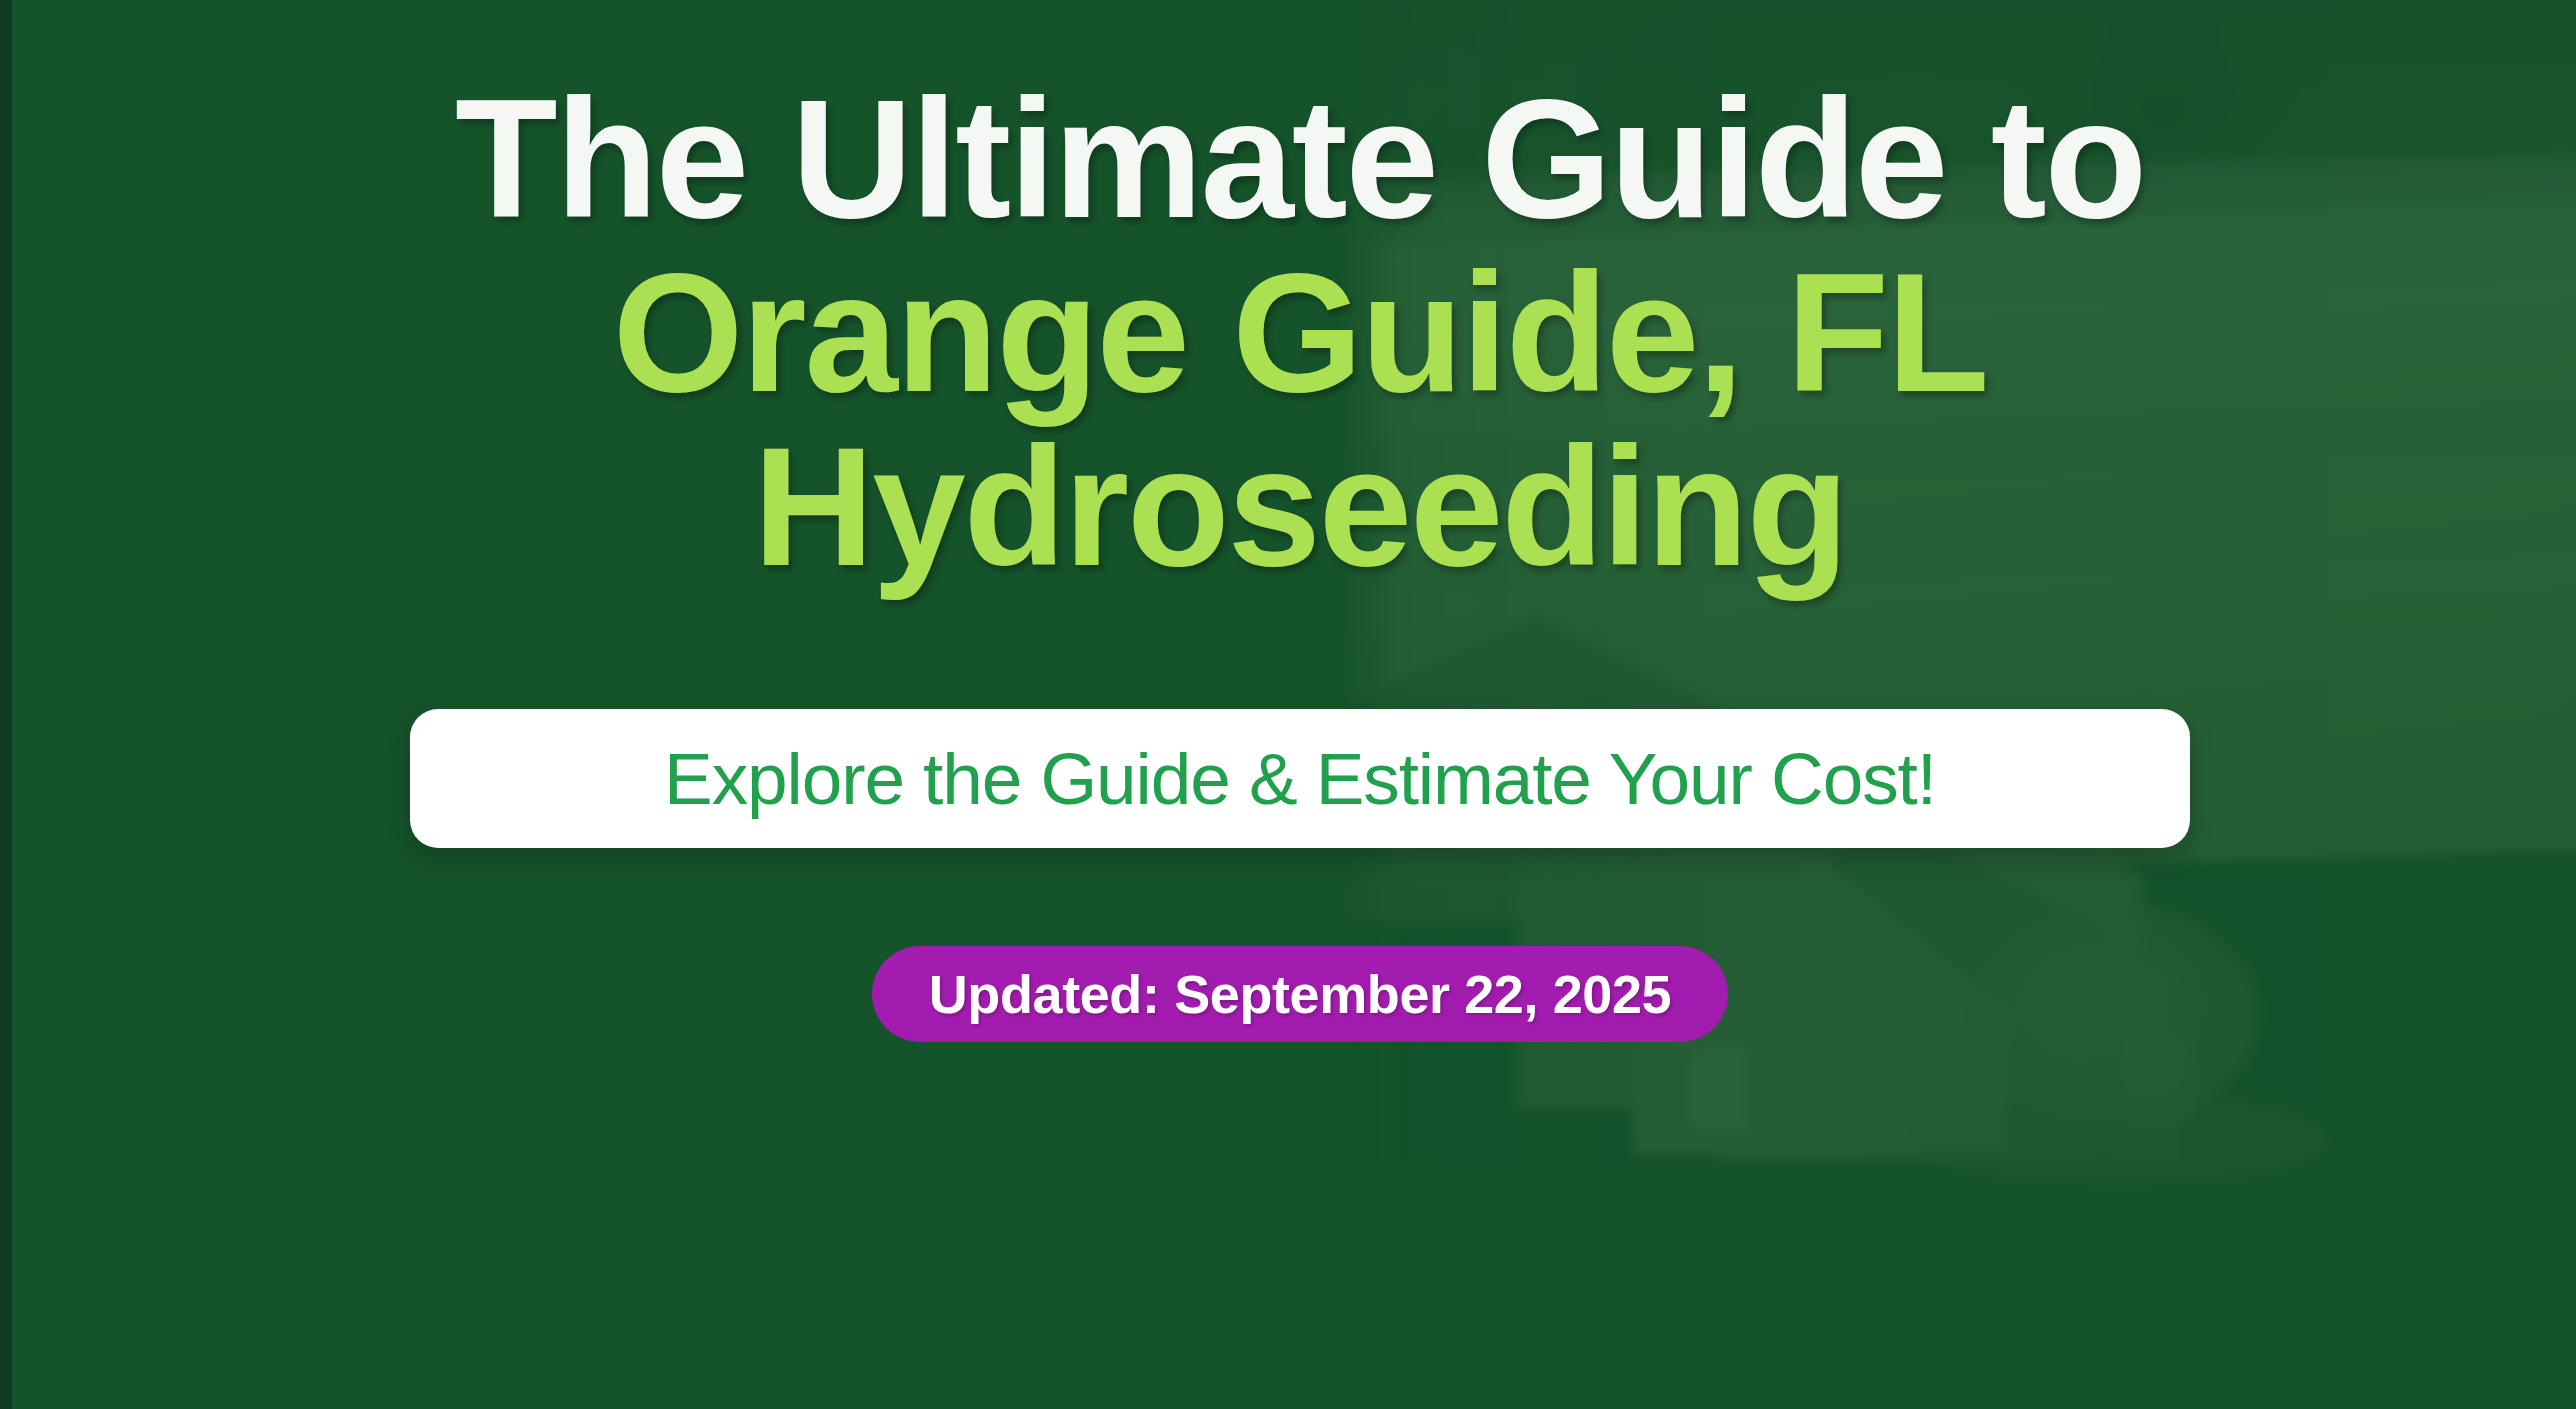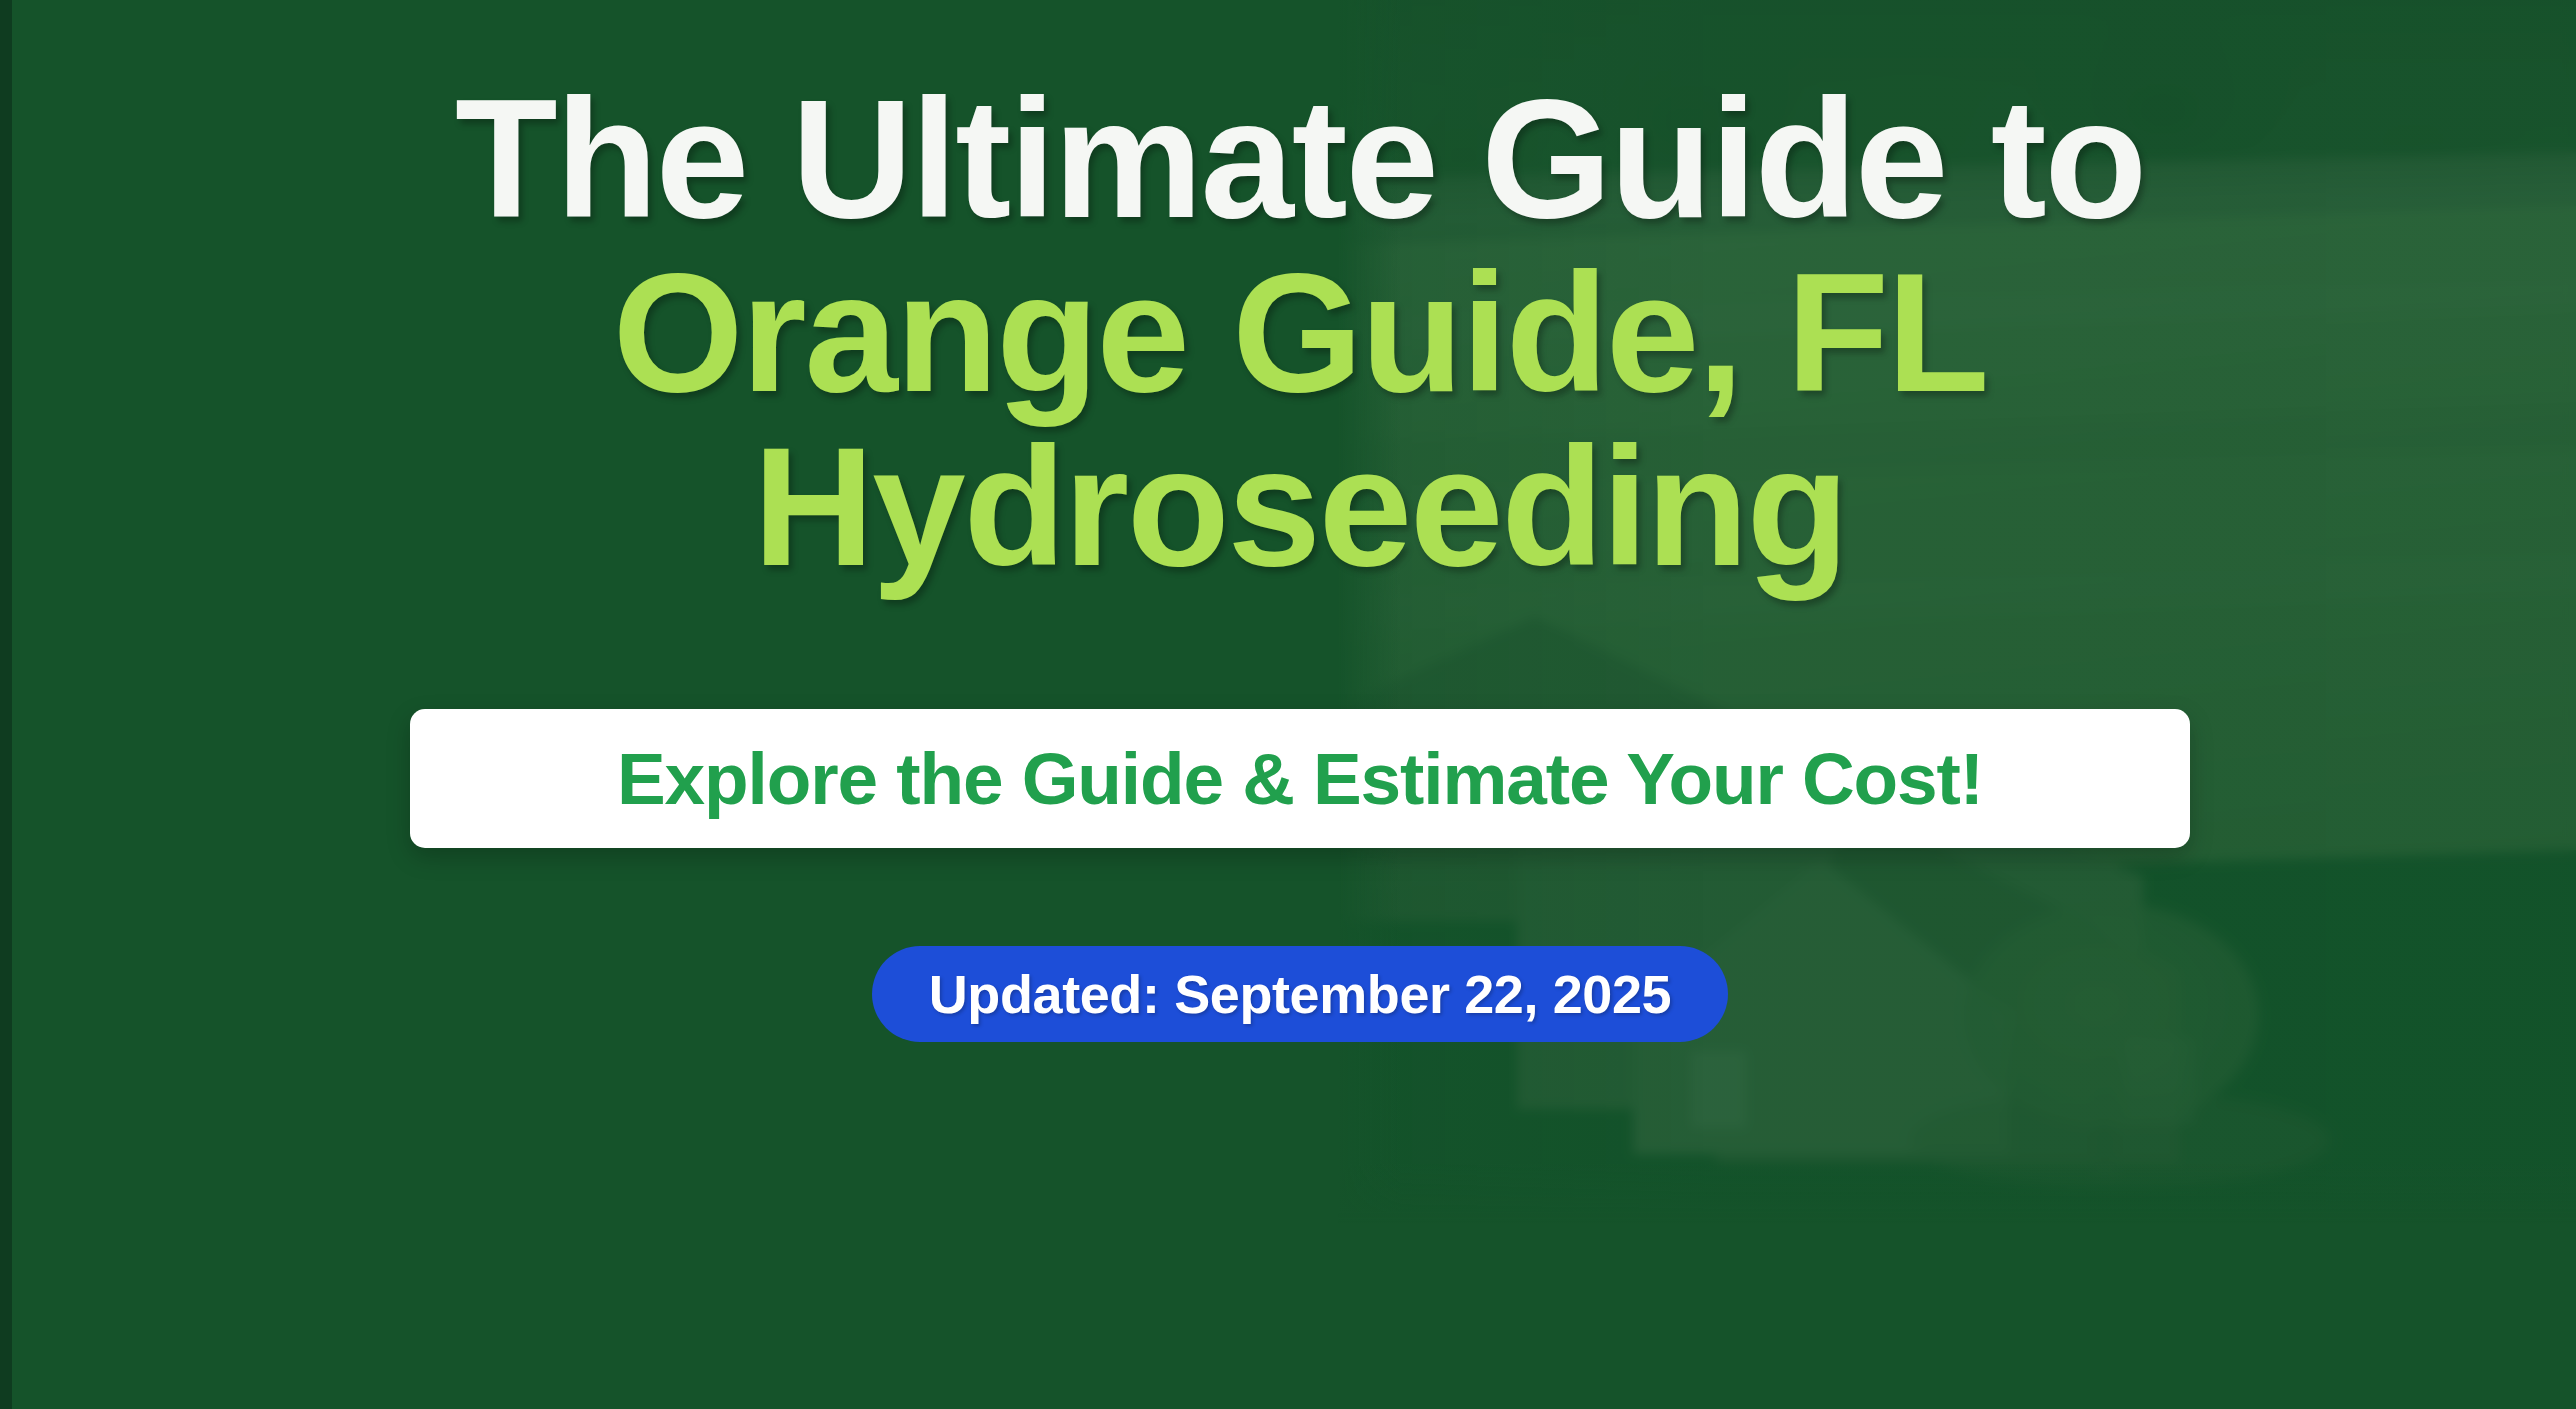--- a/index.html
+++ b/index.html
@@ -218,41 +218,41 @@
 
   .cta-button {
     margin-top: 59px;
     display: inline-flex;
     align-items: center;
     justify-content: center;
     width: 1780px;
     height: 139px;
     background: #ffffff;
     border: none;
-    border-radius: 15px;
+    border-radius: 28px;
     color: #21a04d;
     font-family: inherit;
     font-size: 73px;
-    font-weight: 700;
+    font-weight: 400;
     letter-spacing: -1.1px;
     cursor: pointer;
     box-shadow: 0 9px 23px rgba(0,0,0,.22);
     padding: 0 25px;
     white-space: nowrap;
   }
 
   .updated-badge {
     margin-top: 98px;
     display: inline-flex;
     align-items: center;
     justify-content: center;
     height: 96px;
     padding: 0 57px;
     border-radius: 894px;
-    background: #1d4ed8;
+    background: #a21caf;
     color: #ffffff;
     font-size: 54px;
     font-weight: 700;
     letter-spacing: -0.4px;
     white-space: nowrap;
     text-shadow: 1.8px 1.8px 3.6px rgba(0,0,0,.22);
   }
 </style>
 </head>
 <body>

